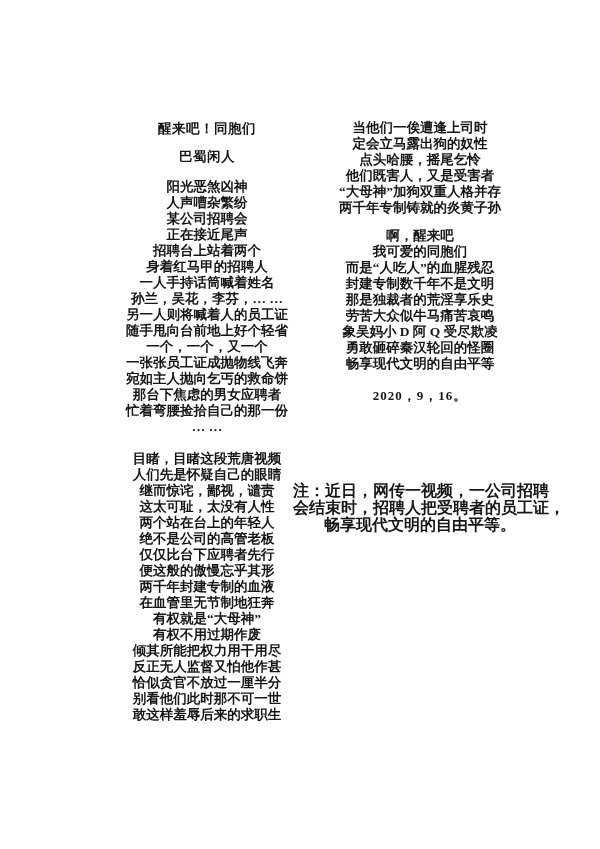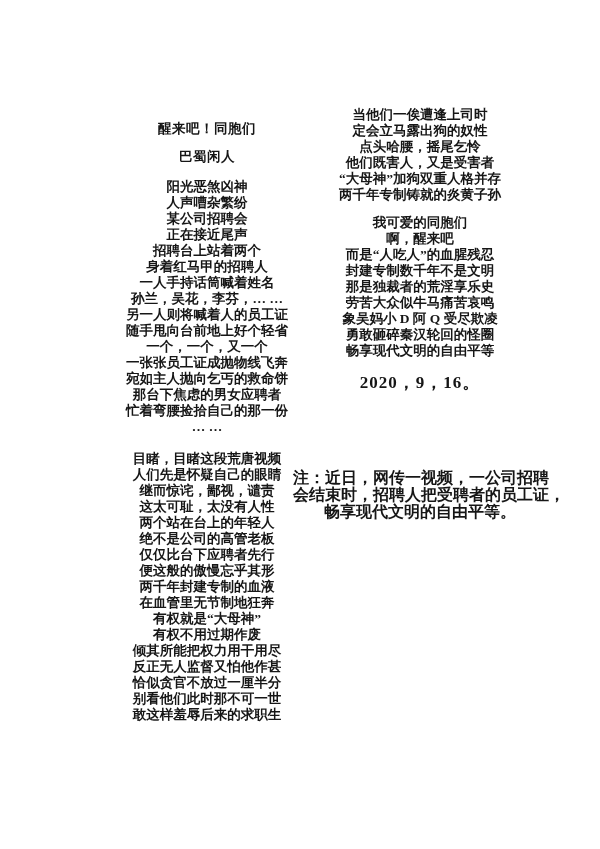--- a/index.html
+++ b/index.html
@@ -16,34 +16,34 @@
     font-family: "Liberation Serif", "DejaVu Serif", serif;
     font-weight: bold;
     color: #161616;
   }
   .col {
     position: absolute;
     text-align: center;
     font-size: 13.5px;
   }
   .col-left  { left: 80px;  top: 120px; width: 254px; }
-  .col-right { left: 293px; top: 107px; width: 254px; }
+  .col-right { left: 293px; top: 120px; width: 254px; }
 
   .poem-title  { line-height: 17px; margin: 0 0 11px 0; letter-spacing: 0.5px; }
   .poem-author { line-height: 17px; margin: 0 0 14px 0; letter-spacing: 0.5px; }
 
   .stanza .poem-line { line-height: 16px; white-space: nowrap; }
 
   .stanza-left-bottom { margin-top: 16px; }
   .stanza-right-middle { margin-top: 12px; }
 
   .poem-date {
     margin-top: 15px;
     line-height: 17px;
-    font-size: 17px;
+    font-size: 13px;
     letter-spacing: 1px;
   }
 
   .footnote { margin-top: 78px; font-size: 16px; }
   .footnote .poem-line { line-height: 17px; white-space: nowrap; }
 </style>
 </head>
 <body>
 
 <div class="page" style="background: rgb(255, 255, 255); color: rgb(22, 22, 22);">
@@ -93,22 +93,22 @@
   <div class="col col-right">
     <div class="stanza stanza-right-top">
         <div class="poem-line">当他们一俟遭逢上司时</div>
         <div class="poem-line">定会立马露出狗的奴性</div>
         <div class="poem-line">点头哈腰，摇尾乞怜</div>
         <div class="poem-line">他们既害人，又是受害者</div>
         <div class="poem-line">“大母神”加狗双重人格并存</div>
         <div class="poem-line">两千年专制铸就的炎黄子孙</div>
       </div>
     <div class="stanza stanza-right-middle">
+        <div class="poem-line">啊，醒来吧</div>
         <div class="poem-line">我可爱的同胞们</div>
-        <div class="poem-line">啊，醒来吧</div>
         <div class="poem-line">而是“人吃人”的血腥残忍</div>
         <div class="poem-line">封建专制数千年不是文明</div>
         <div class="poem-line">那是独裁者的荒淫享乐史</div>
         <div class="poem-line">劳苦大众似牛马痛苦哀鸣</div>
         <div class="poem-line">象吴妈小 D 阿 Q 受尽欺凌</div>
         <div class="poem-line">勇敢砸碎秦汉轮回的怪圈</div>
         <div class="poem-line">畅享现代文明的自由平等</div>
       </div>
     <div class="poem-date">2020，9，16。</div>
     <div class="footnote">

